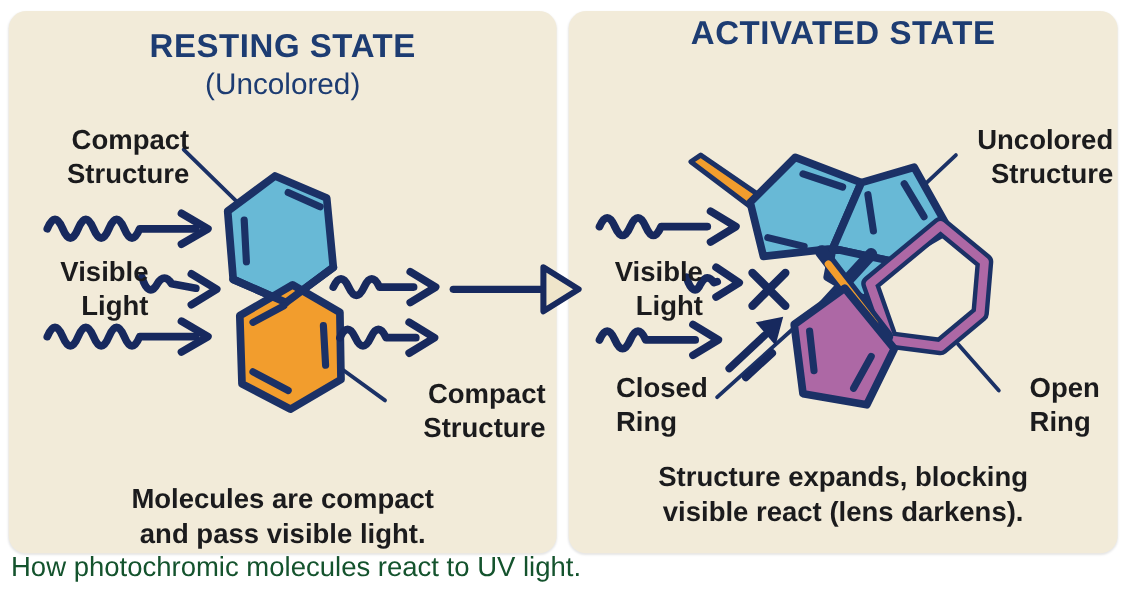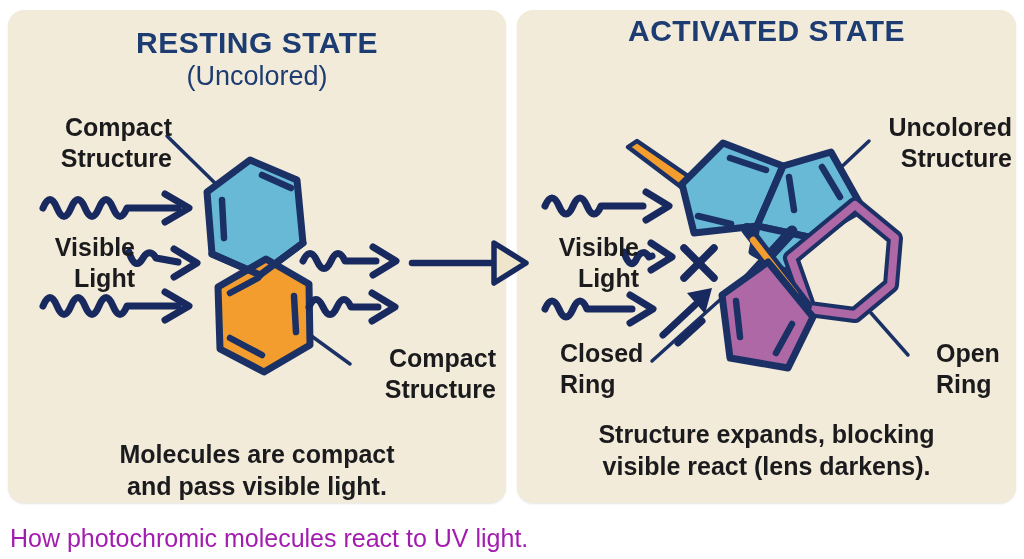--- a/index.html
+++ b/index.html
@@ -15,21 +15,21 @@
   .titleblock.right{left:517px;top:14px;width:499px;}
   .panel-title{font-weight:bold;font-size:30px;line-height:1.15;color:#1d3c72;letter-spacing:.5px;}
   .panel-subtitle{font-weight:normal;font-size:27px;line-height:1.12;color:#1d3c72;}
   .label{position:absolute;font-weight:bold;font-size:25px;line-height:1.22;color:#1b1b1d;
          white-space:pre-line;text-align:right;}
   .label.align-left{text-align:left;}
   .panel-caption{position:absolute;font-weight:bold;font-size:25px;line-height:1.26;color:#1b1b1d;
                  text-align:center;white-space:pre-line;}
   .caption-left{left:18px;top:419px;width:478px;margin-top:20px;}
   .caption-right{left:527px;top:419px;width:479px;}
-  .footer{position:absolute;left:10px;top:524px;font-size:25px;color:#a21caf;}
+  .footer{position:absolute;left:10px;top:502px;font-size:25px;color:#14532d;}
   svg.overlay{position:absolute;left:0;top:0;pointer-events:none;}
 </style>
 </head>
 <body>
 
 <div class="stage">
 
   <div class="panel left"></div>
   <div class="panel right"></div>
 

